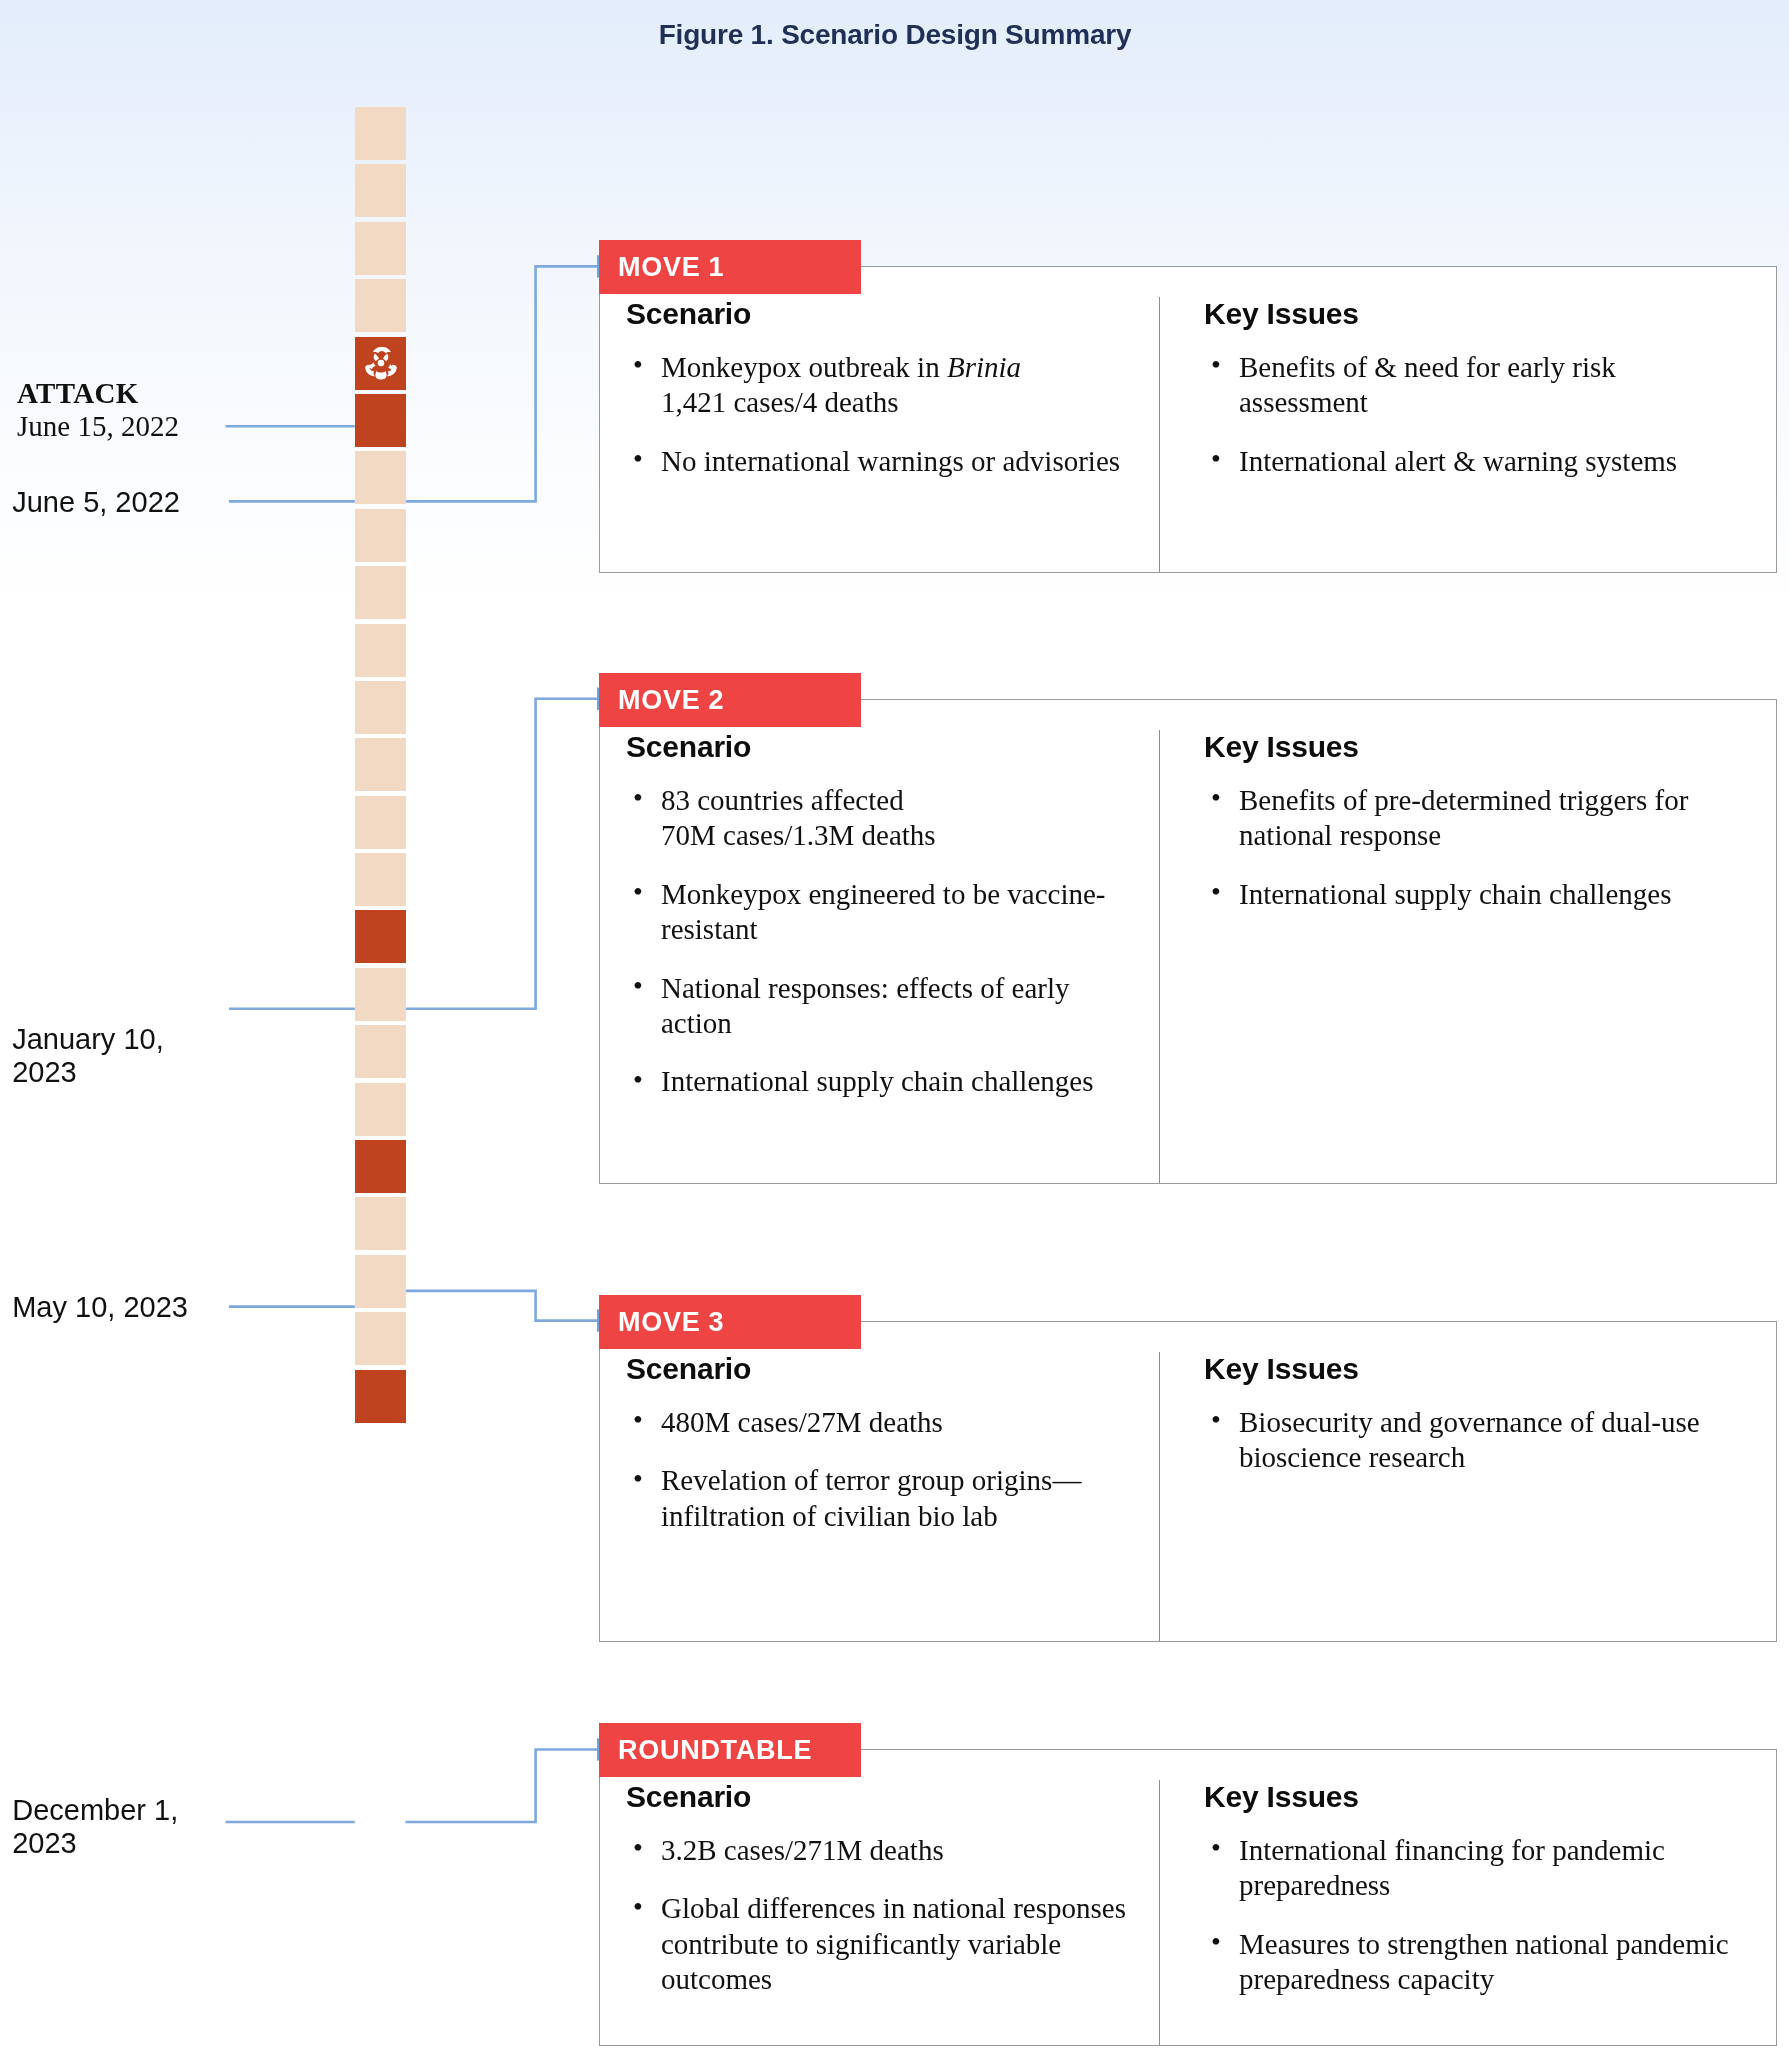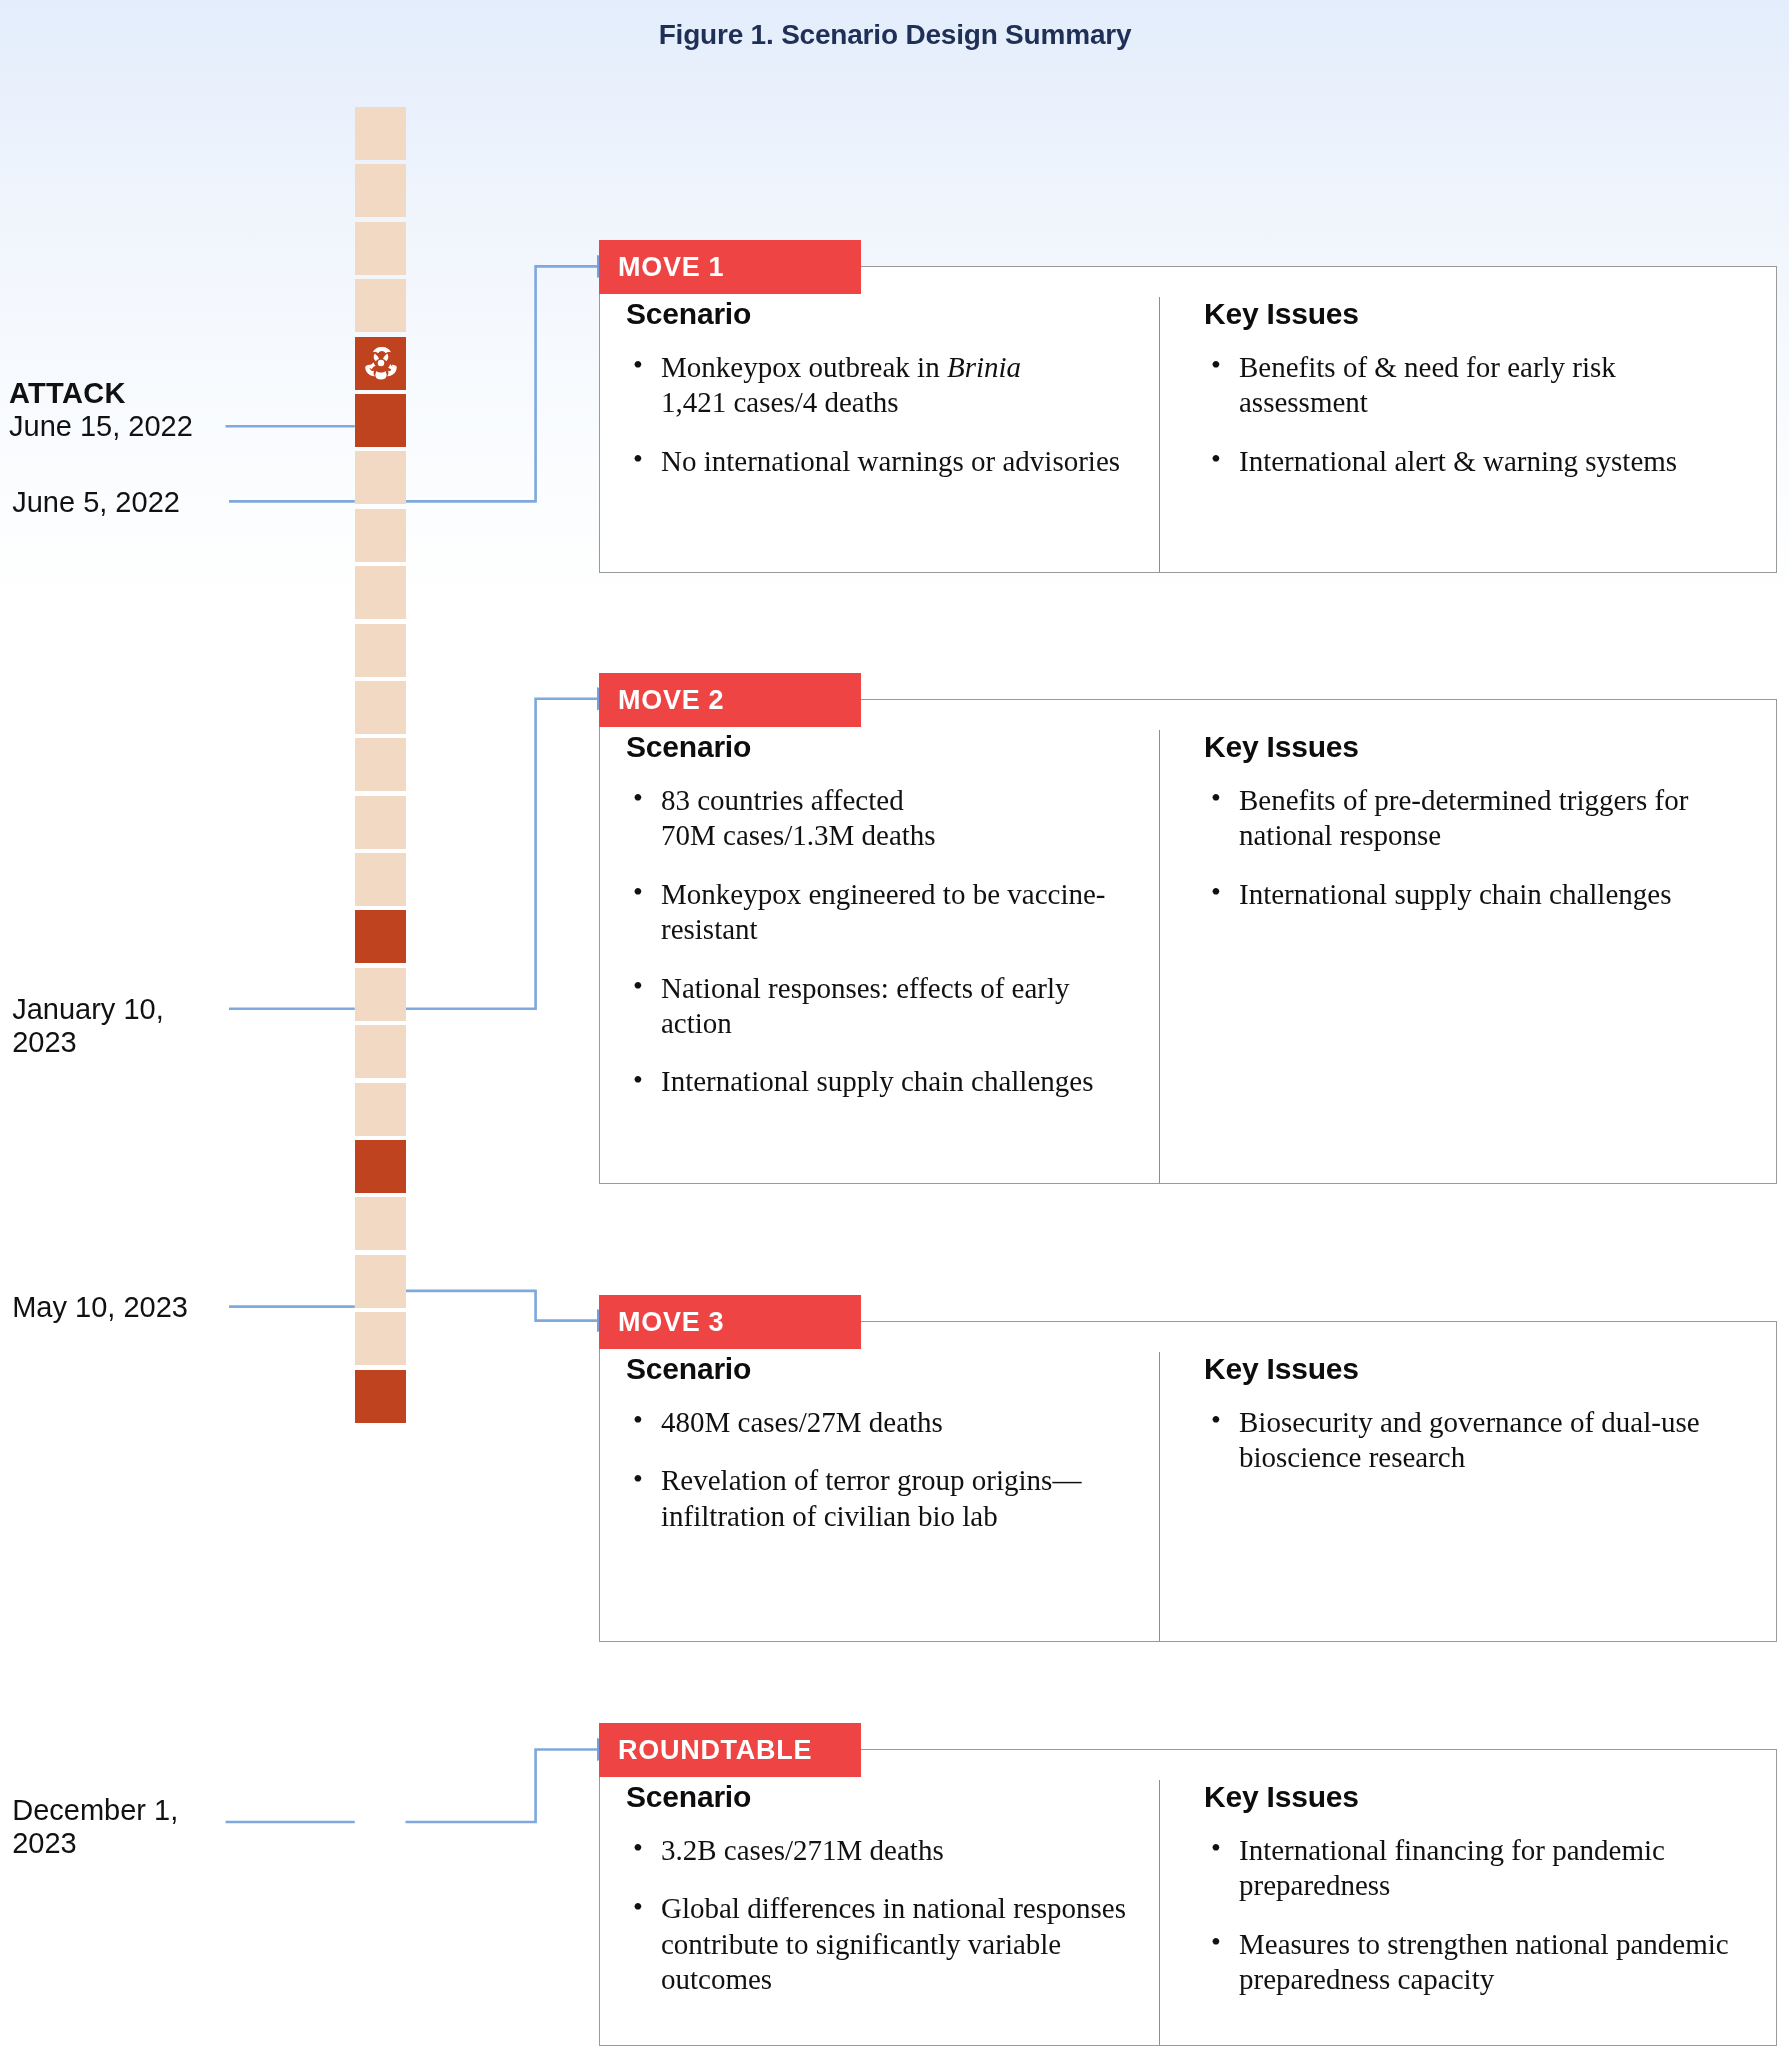--- a/index.html
+++ b/index.html
@@ -221,28 +221,28 @@
       <div class="tl-block"></div>
       <div class="tl-block"></div>
       <div class="tl-block"></div>
       <div class="tl-block active"></div>
       <div class="tl-block"></div>
       <div class="tl-block"></div>
       <div class="tl-block"></div>
       <div class="tl-block active"></div>
     </div>
 
-  <div class="date-label" style="left:9px; top:377px;">
+  <div class="date-label" style="left:17px; top:377px;font-family:Liberation Serif, serif;">
     <span class="attack-word">ATTACK</span>
     <span>June 15, 2022</span>
   </div>
   <div class="date-label" style="left:12.2px; top:486px;">
     <span>June 5, 2022</span>
   </div>
-  <div class="date-label" style="left:12.2px; top:993px; width:210px;">
+  <div class="date-label" style="left:12.2px; top:1023px; width:210px;">
     <span>January 10, 2023</span>
   </div>
   <div class="date-label" style="left:12.2px; top:1291px;">
     <span>May 10, 2023</span>
   </div>
   <div class="date-label" style="left:12.2px; top:1794px; width:218px;">
     <span>December 1, 2023</span>
   </div>
 
   <div class="move-box" id="move-1" style="left:599px; top:266px; width:1178px; height:307px;">

